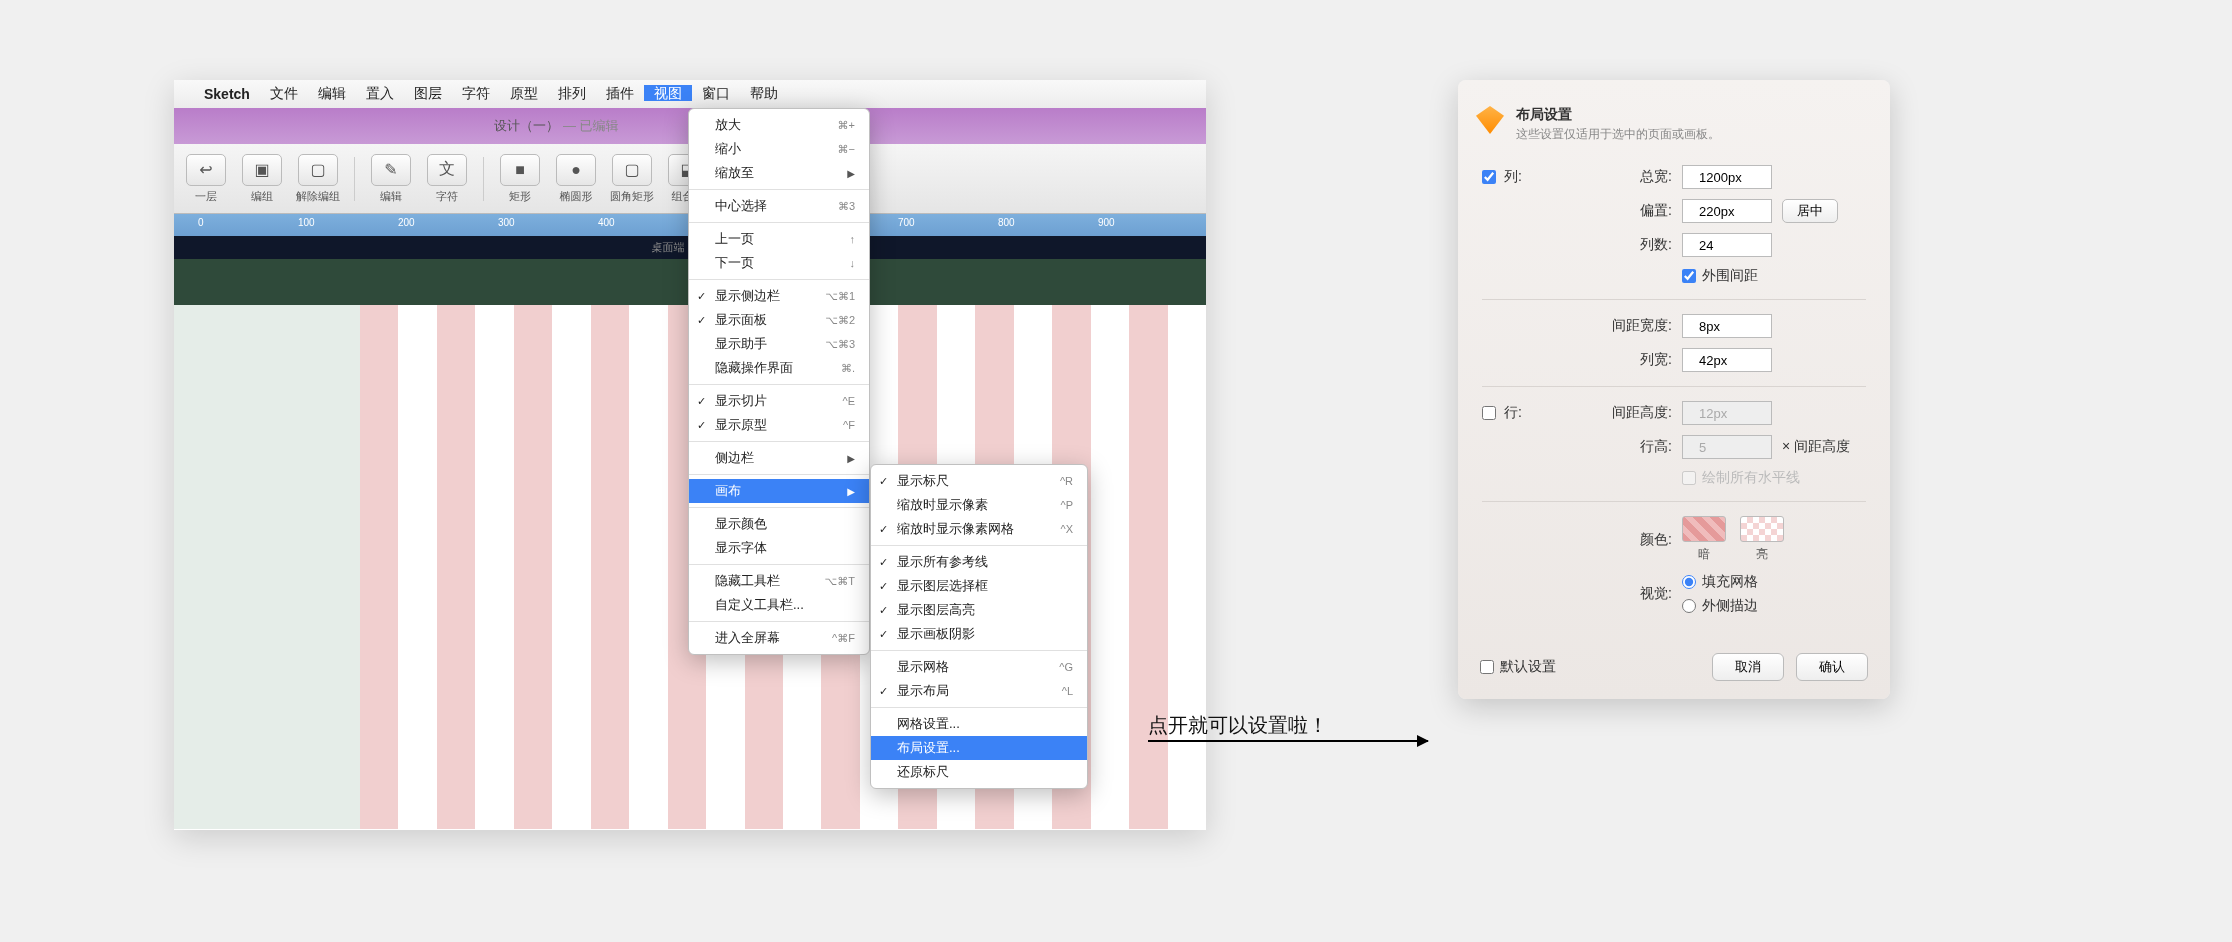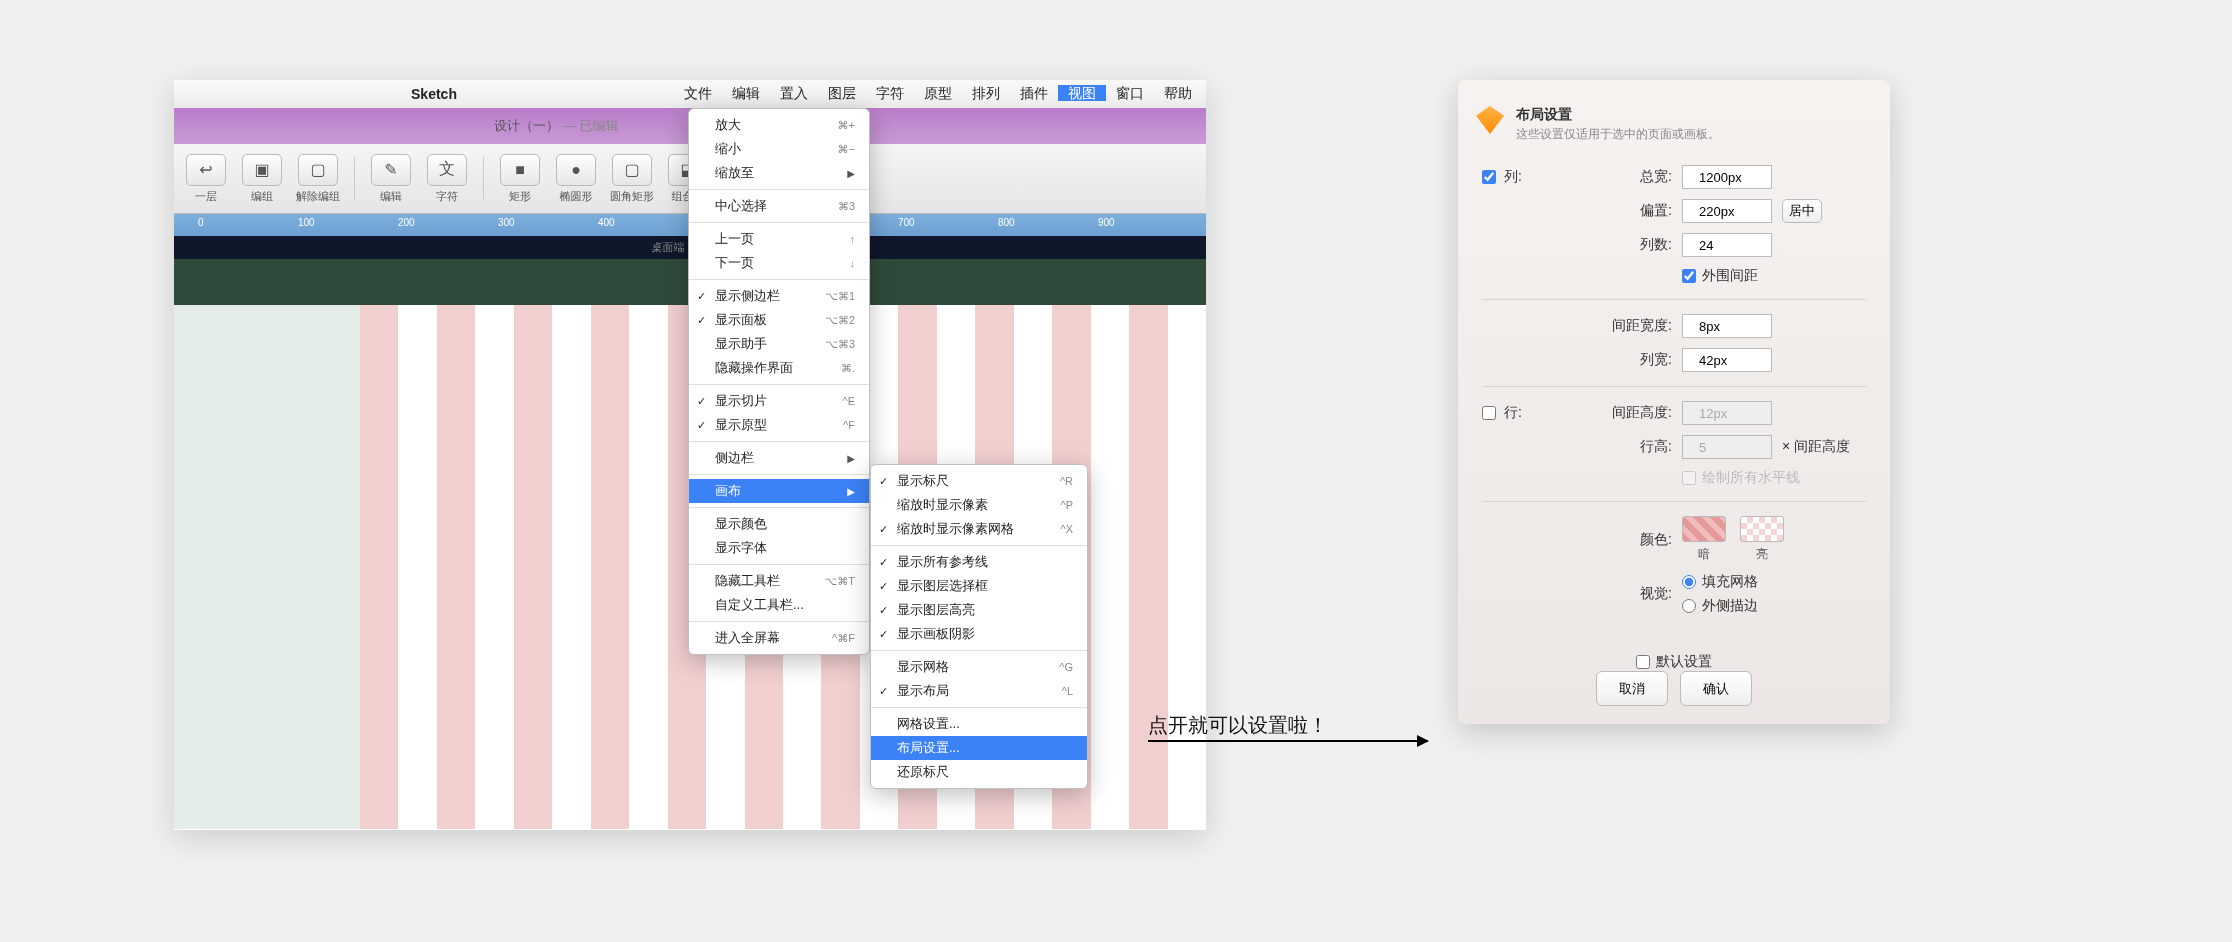--- a/index.html
+++ b/index.html
@@ -2,21 +2,21 @@
 <html><head>
 <meta charset="utf-8">
 <style>
 * { box-sizing: border-box; margin: 0; padding: 0; font-family: -apple-system, "Helvetica Neue", Arial, sans-serif; }
 body { background: #f0f0f0; width: 2232px; height: 942px; position: relative; font-size: 13px; color: #333; }
 
 
 .sketch-window { position: absolute; left: 174px; top: 80px; width: 1032px; height: 750px; background: #fff; box-shadow: 0 8px 30px rgba(0,0,0,.15); overflow: hidden; }
 
 
-.menubar { height: 28px; background: linear-gradient(#f9f9f9,#ececec); display: flex; align-items: center; padding: 0 4px; font-size: 14px; color: #222; justify-content: space-between; }
+.menubar { height: 28px; background: linear-gradient(#f9f9f9,#ececec); display: flex; align-items: center; padding: 0 4px; font-size: 14px; color: #222; }
 .apple-icon { width: 22px; text-align: center; font-size: 16px; }
 .menubar span.app { font-weight: 600; margin: 0 10px 0 4px; }
 .menubar span.item { padding: 0 10px; cursor: default; }
 .menubar span.item.active { background: #3b82f6; color: #fff; }
 
 
 .titlebar { height: 36px; background: linear-gradient(#b97dc9,#c89ad6); display: flex; align-items: center; padding-left: 320px; font-size: 13px; color: #555; }
 .titlebar .docname { display: flex; align-items: center; gap: 4px; justify-content: space-between; }
 
 
@@ -65,32 +65,32 @@
 .panel-header { display: flex; align-items: flex-start; gap: 12px; padding: 14px 18px 10px; margin-top: 12px; }
 .sketch-logo { width: 28px; height: 28px; background: linear-gradient(#ffb347,#ff8c00); clip-path: polygon(50% 0, 100% 35%, 50% 100%, 0 35%); }
 .panel-title { font-weight: 600; font-size: 14px; }
 .panel-sub { font-size: 12px; color: #888; margin-top: 2px; }
 .panel-body { padding: 12px 24px 18px; }
 .row { display: flex; align-items: center; margin-bottom: 10px; }
 .row .left { width: 110px; display: flex; align-items: center; gap: 8px; }
 .row .label-col { width: 90px; text-align: right; padding-right: 10px; color: #333; }
 .row input[type=text] { width: 90px; height: 24px; border: 1px solid #bbb; background: #fff; padding: 0 16px; font-size: 13px; }
 .row input[type=text].disabled { background: #eee; color: #aaa; }
-.row .btn-small { height: 24px; padding: 0 6px; border: 1px solid #bbb; background: linear-gradient(#fff,#eee); border-radius: 5px; font-size: 13px; margin-left: 10px; }
+.row .btn-small { height: 24px; padding: 0 14px; border: 1px solid #bbb; background: linear-gradient(#fff,#eee); border-radius: 5px; font-size: 13px; margin-left: 10px; }
 .checkbox-row { display: flex; align-items: center; gap: 6px; }
 .divider { height: 1px; background: #d9d4d1; margin: 14px 0; }
 .radio-group { display: flex; flex-direction: column; gap: 6px; }
 .color-swatches { display: flex; gap: 14px; align-items: flex-start; }
 .swatch { width: 44px; height: 26px; border: 1px solid #bbb; border-radius: 3px; }
 .swatch.dark { background: repeating-linear-gradient(45deg,#e59a9a,#e59a9a 6px,#f0bcbc 6px,#f0bcbc 12px); }
 .swatch.light { background: repeating-conic-gradient(#f4d4d4 0 25%, #fff 0 50%) 0 0/12px 12px; }
 .swatch-col { display: flex; flex-direction: column; align-items: center; gap: 4px; font-size: 12px; color: #555; }
-.panel-footer { display: flex; align-items: center; justify-content: space-between; padding: 10px 22px 18px; flex-direction: column; }
+.panel-footer { display: flex; align-items: center; justify-content: space-between; padding: 10px 22px 18px; }
 .panel-footer .right { display: flex; gap: 12px; }
-.panel-footer button { height: 35px; padding: 0 22px; border: 1px solid #bbb; background: linear-gradient(#fff,#eee); border-radius: 6px; font-size: 13px; }
+.panel-footer button { height: 28px; padding: 0 22px; border: 1px solid #bbb; background: linear-gradient(#fff,#eee); border-radius: 6px; font-size: 13px; }
 input[type=checkbox], input[type=radio] { width: 14px; height: 14px; accent-color: #3b82f6; }
 .muted { color: #bbb; }
 </style>
 </head>
 <body>
 
 <div class="sketch-window">
 
   <div class="menubar">
     <span class="apple-icon"></span>

